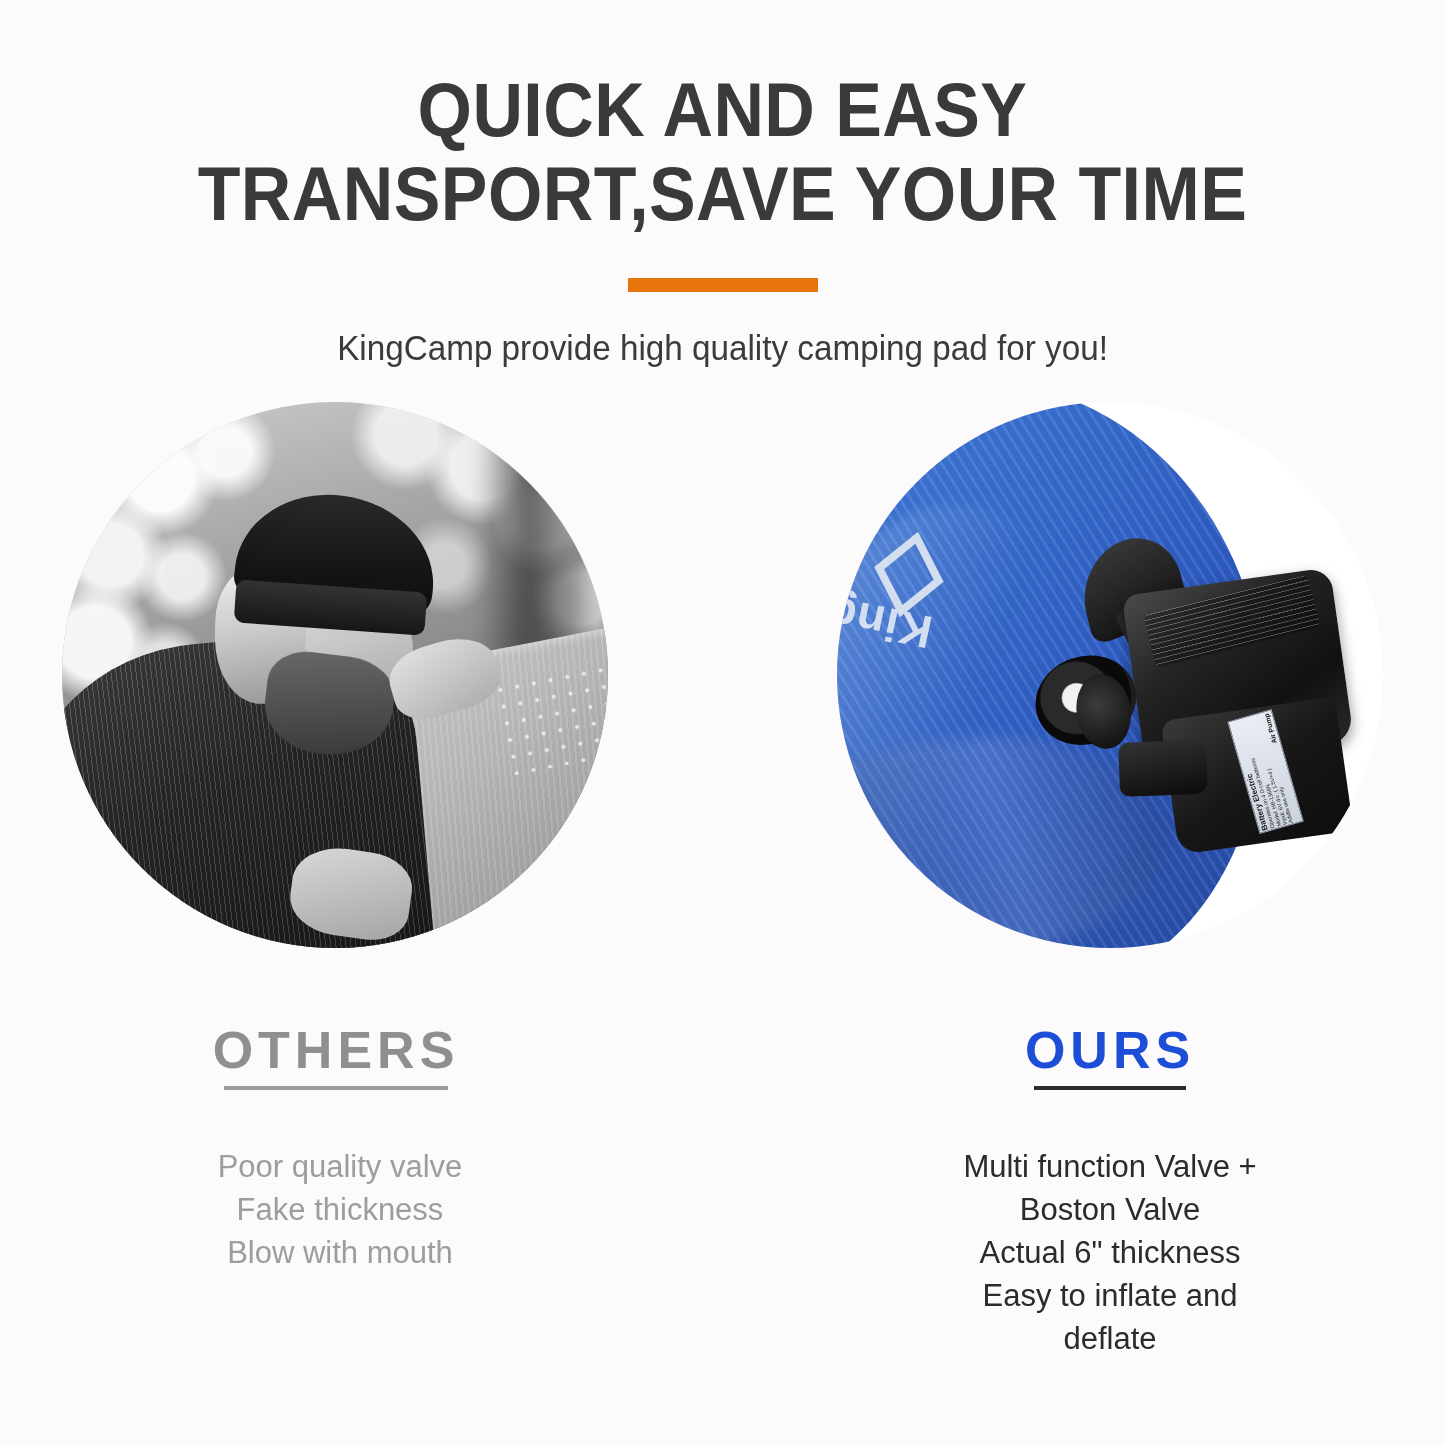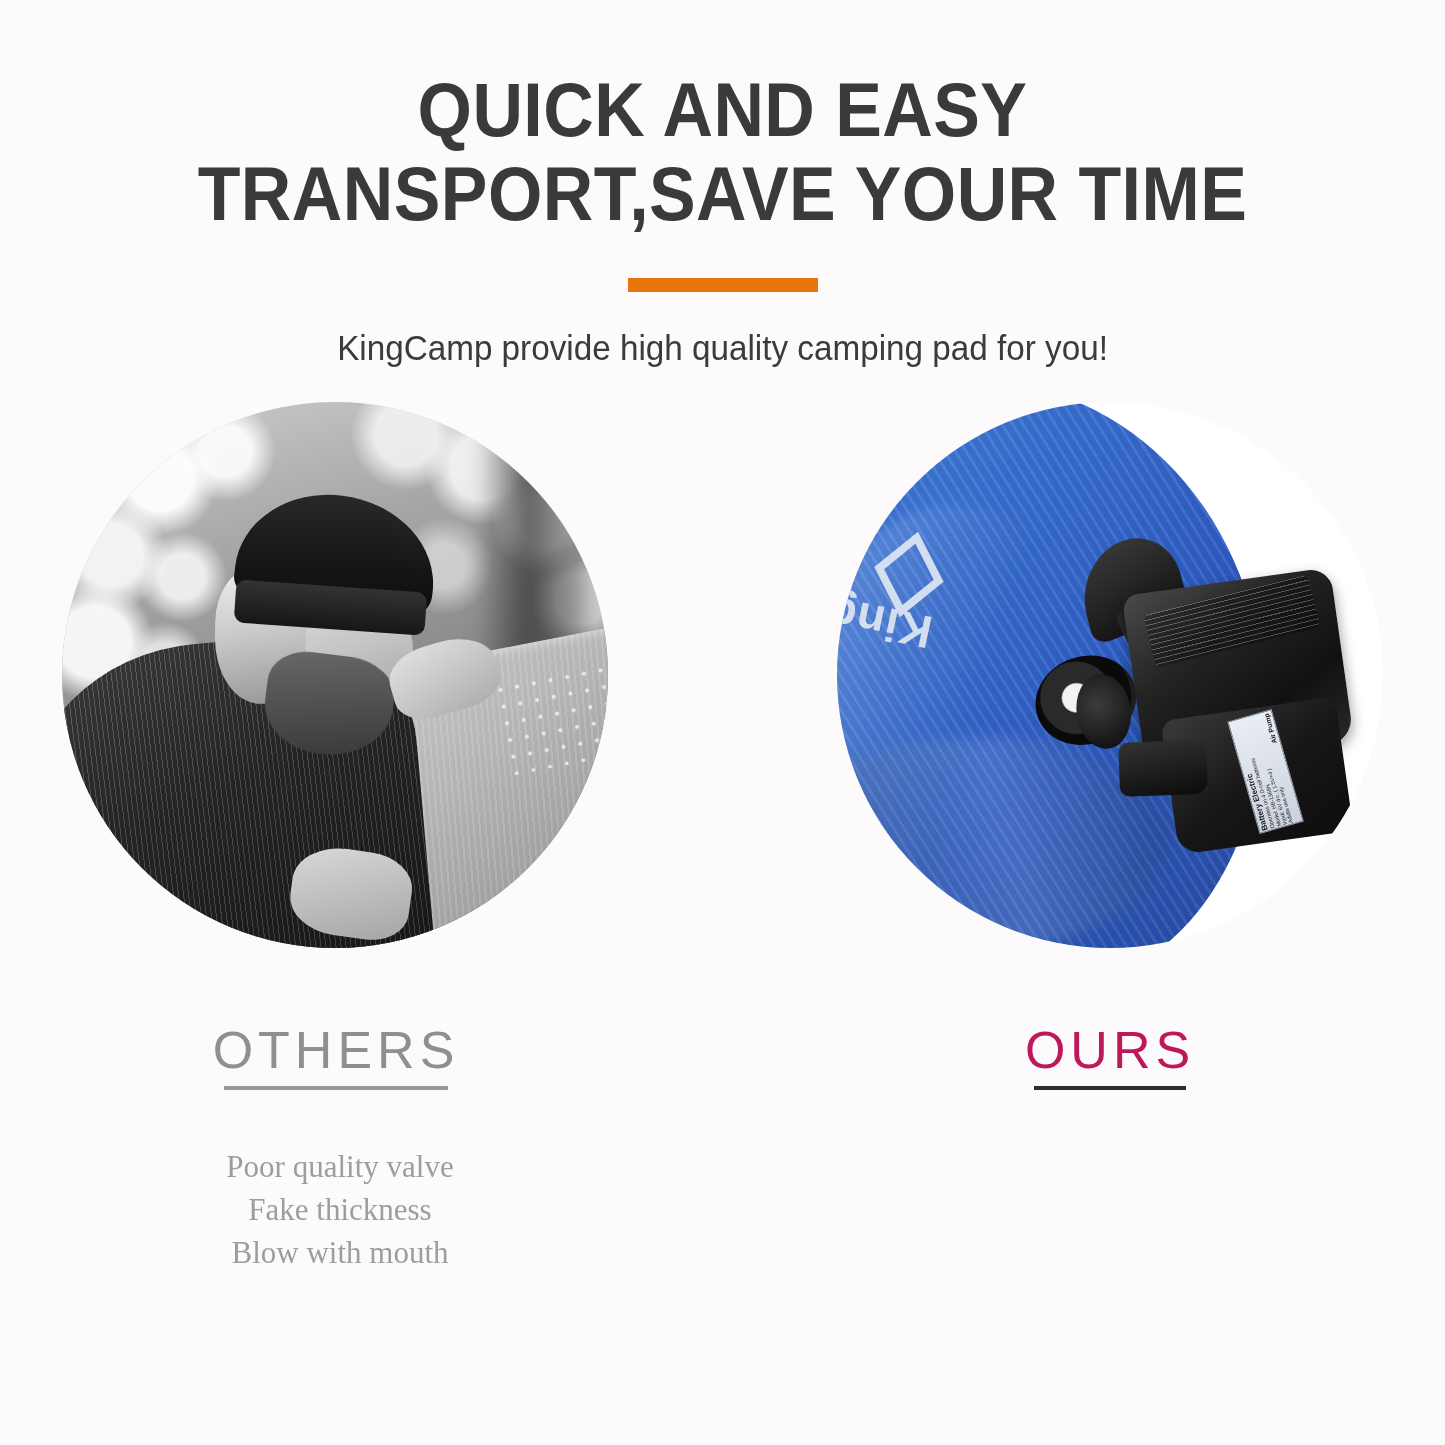--- a/index.html
+++ b/index.html
@@ -443,40 +443,40 @@
     font-size: 70px;
     letter-spacing: -1px;
     z-index: 5;
   }
 
   
   .col-label {
     position: absolute;
     text-align: center;
     font-family: "Liberation Sans", sans-serif;
-    font-weight: normal;
+    font-weight: bold;
     font-size: 52px;
     letter-spacing: 5px;
     line-height: 56px;
   }
   .col-label .underline {
     display: block;
     height: 4px;
     margin: 8px auto 0;
   }
   .label-others { left: 156px; top: 1022px; width: 360px; color: #8f8f8f; }
   .label-others .underline { width: 224px; background: #9a9a9a; }
-  .label-ours   { left: 930px; top: 1022px; width: 360px; color: #be185d; }
+  .label-ours   { left: 930px; top: 1022px; width: 360px; color: #1d4ed8; }
   .label-ours .underline { width: 152px; background: #2d2d2d; }
 
   
   .features {
     position: absolute;
     text-align: center;
-    font-family: Liberation Serif, serif;
+    font-family: Liberation Sans, sans-serif;
     font-size: 31px;
     line-height: 43px;
     white-space: pre-line;
   }
   .features-others { left: 130px; top: 1145px; width: 420px; color: #9d9d9d; }
   .features-ours   { left: 920px; top: 1145px; width: 380px; color: #2b2b2b; }
 </style>
 </head>
 <body>
 
@@ -563,14 +563,19 @@
 
   <div class="col-label label-ours">
     <span>OURS</span>
     <span class="underline"></span>
   </div>
 
   <div class="features features-others">Poor quality valve
 Fake thickness
 Blow with mouth</div>
 
+  <div class="features features-ours">Multi function Valve +
+Boston Valve
+Actual 6" thickness
+Easy to inflate and
+deflate</div>
 
 </div>
 
 </body></html>

